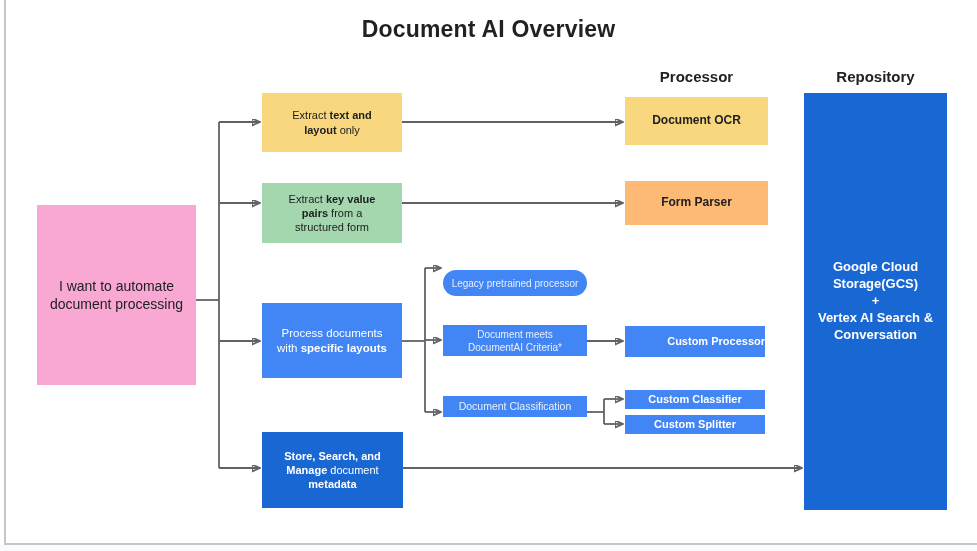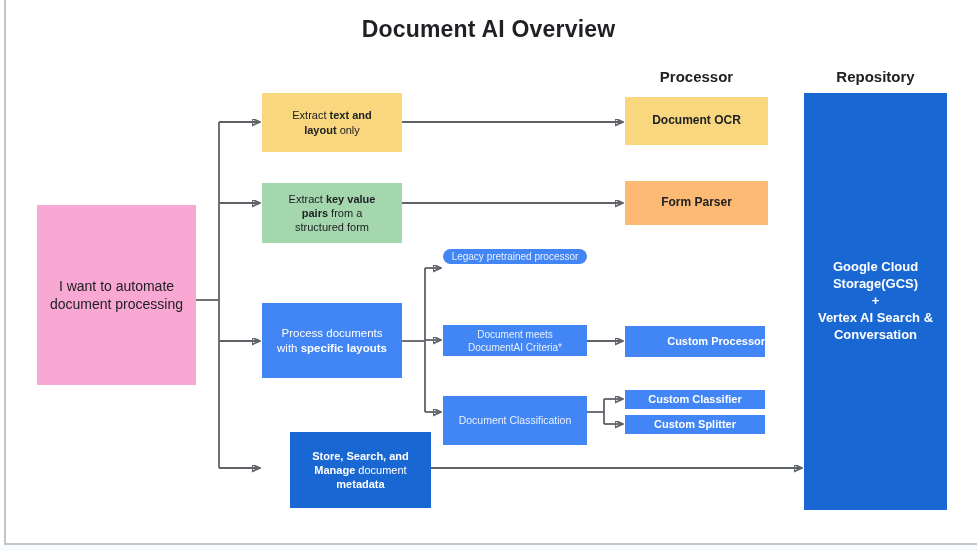--- a/index.html
+++ b/index.html
@@ -25,27 +25,27 @@
     text-align:center;line-height:1.3;box-sizing:border-box;
   }
   .b{font-weight:bold;}
   .start-box{
     left:37px;top:205px;width:159px;height:180px;background:#f9a8d4;
     font-size:14px;padding:0 10px;
   }
   .sc-yellow{left:262px;top:93px;width:140px;height:59px;background:#f9d77e;font-size:11px;padding:0 14px;}
   .sc-green{left:262px;top:174px;width:140px;height:60px;background:#a5d7ae;font-size:11px;padding:0 16px;margin-top:9px;}
   .sc-blue{left:262px;top:303px;width:140px;height:75px;background:#4285f4;color:#ffffff;font-size:11.5px;padding:0 8px;}
-  .sc-darkblue{left:262px;top:432px;width:141px;height:76px;background:#1967d2;color:#ffffff;font-size:11px;padding:0 14px;margin-left:28px;}
+  .sc-darkblue{left:262px;top:432px;width:141px;height:76px;background:#1967d2;color:#ffffff;font-size:11px;padding:0 14px;}
   .opt{
     left:443px;width:144px;background:#4285f4;color:#e8f0fe;font-size:10px;padding:0 6px;
   }
-  .opt-legacy{top:249px;height:15px;border-radius:13px;}
+  .opt-legacy{top:270px;height:26px;border-radius:13px;}
   .opt-criteria{top:325px;height:31px;}
-  .opt-classification{top:396px;height:49px;font-size:10.5px;align-items:center;}
+  .opt-classification{top:396px;height:21px;font-size:10.5px;align-items:center;}
   .proc{left:625px;width:143px;font-weight:bold;}
   .proc-ocr{top:97px;height:48px;background:#f9d77e;font-size:12px;}
   .proc-form{top:181px;height:44px;background:#fdba74;font-size:12px;}
   .proc-custom{top:326px;height:31px;width:140px;background:#4285f4;color:#ffffff;font-size:11px;justify-content:flex-end;}
   .proc-classifier{top:390px;height:19px;width:140px;background:#4285f4;color:#ffffff;font-size:11px;}
   .proc-splitter{top:415px;height:19px;width:140px;background:#4285f4;color:#ffffff;font-size:11px;}
   .repo{
     left:804px;top:93px;width:143px;height:417px;background:#1967d2;color:#ffffff;
     font-size:13px;font-weight:bold;padding:0 11px;flex-direction:column;
   }

